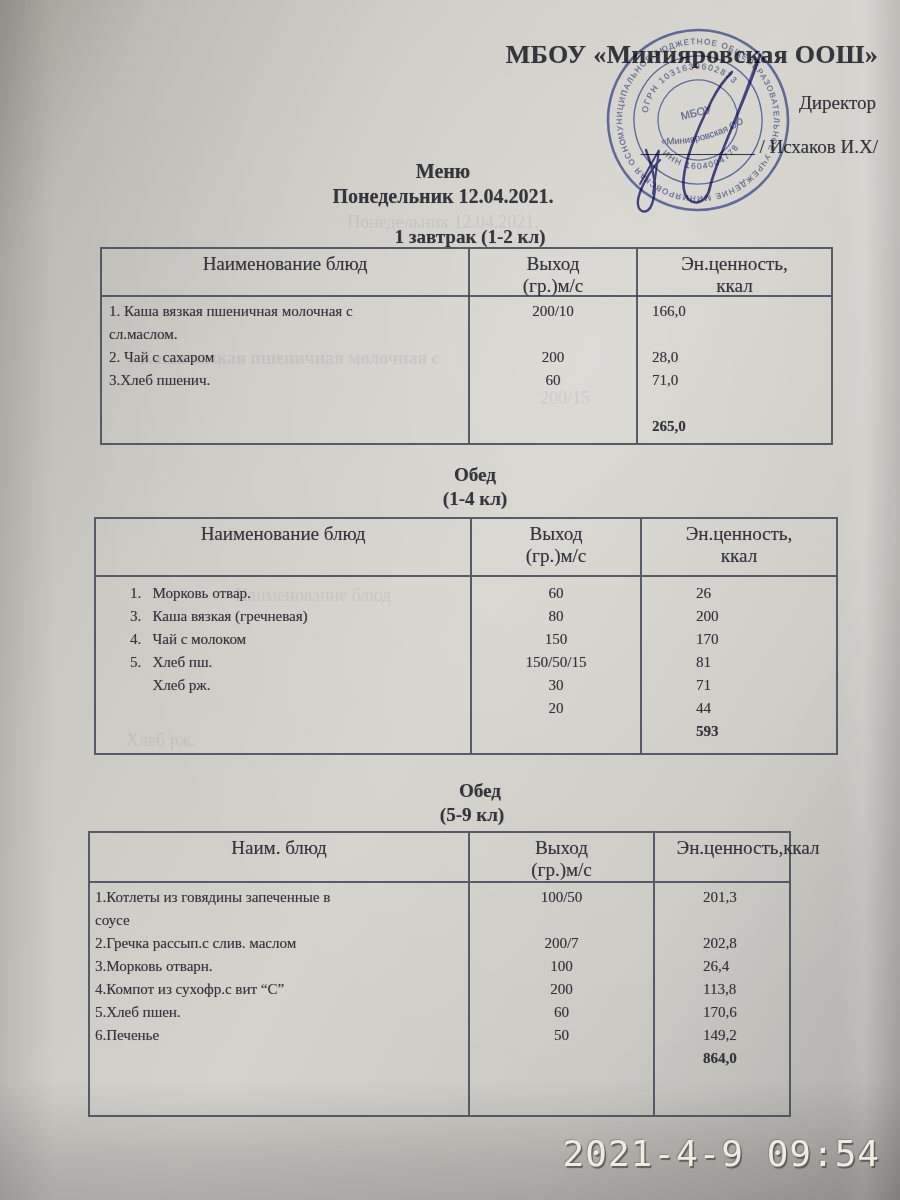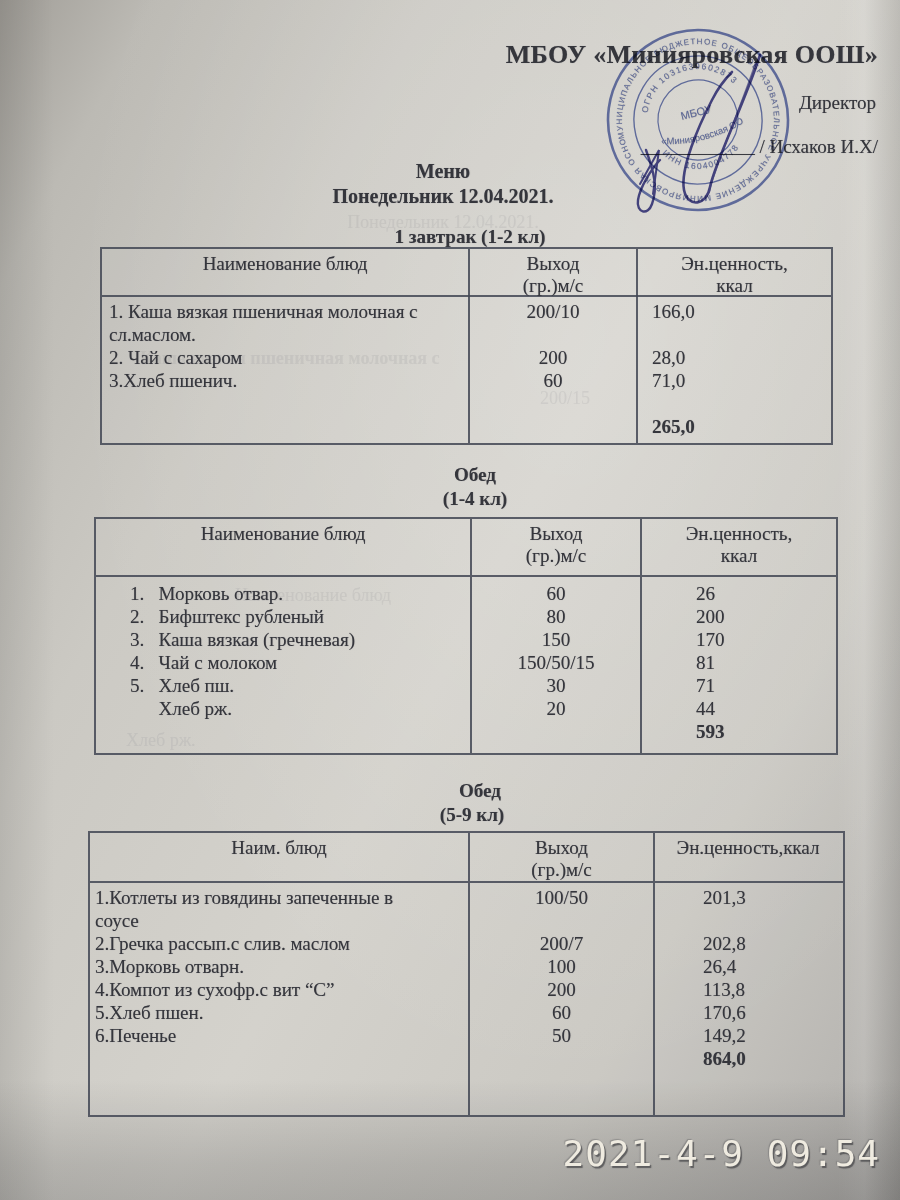--- a/index.html
+++ b/index.html
@@ -26,21 +26,21 @@
   .menu-date{ top:185px; left:0; width:886px; font-size:20px;}
   .s-title{ font-size:19px; }
 
   
   .tbl{ position:absolute; border:2px solid rgba(66,70,84,.85); box-sizing:border-box; background:rgba(255,255,255,0.03);}
   .thead,.tbody{ display:grid; box-sizing:border-box;}
   .thead{ border-bottom:2px solid rgba(66,70,84,.85); }
   .th{ text-align:center; font-size:19px; line-height:22px; padding-top:4px; box-sizing:border-box;}
   .c2,.c3{ border-left:2px solid rgba(66,70,84,.85); }
   .col{ padding-top:3px; box-sizing:border-box; overflow:hidden;}
-  .line{ height:23px; line-height:23px; font-size:19px; white-space:pre;}
+  .line{ height:23px; line-height:23px; font-size:15px; white-space:pre;}
   .col-out .line{ text-align:center;}
   .col-kcal .line:last-child{ font-weight:bold;}
   .t2 .col{ padding-top:5px;}
 
   
   .ghost{ position:absolute; color:#41414e; opacity:.08; filter:blur(.6px); font-size:18px; white-space:pre;}
 
   
   .stamp{ position:absolute; left:592px; top:14px; width:212px; height:212px;
           opacity:.82; mix-blend-mode:multiply; filter:blur(.3px);}
@@ -152,21 +152,20 @@
           <div>(гр.)м/с</div>
         </div>
       <div class="th c3">
           <div>Эн.ценность,</div>
           <div>ккал</div>
         </div>
     </div>
     <div class="tbody" style="height:176px; grid-template-columns:374px 170px 196px;">
       <div class="col col-name" style="padding-left:34px;">
           <div class="line">1.   Морковь отвар.</div>
-          <div class="line">2.   Бифштекс рубленый</div>
           <div class="line">3.   Каша вязкая (гречневая)</div>
           <div class="line">4.   Чай с молоком</div>
           <div class="line">5.   Хлеб пш.</div>
           <div class="line">      Хлеб рж.</div>
         </div>
       <div class="col col-out c2">
           <div class="line">60</div>
           <div class="line">80</div>
           <div class="line">150</div>
           <div class="line">150/50/15</div>
@@ -180,21 +179,21 @@
           <div class="line">81</div>
           <div class="line">71</div>
           <div class="line">44</div>
           <div class="line">593</div>
         </div>
     </div>
   </div>
 
   <div class="abs center-line s-title" style="top:780px; left:60px; width:840px;">Обед</div>
   <div class="abs center-line s-title" style="top:804px; left:52px; width:840px;">(5-9 кл)</div>
-  <div class="tbl" style="left:88px; top:831px; width:757px; height:286px;">
+  <div class="tbl" style="left:88px; top:831px; width:703px; height:286px;">
     <div class="thead" style="height:50px; grid-template-columns:378px 185px 188px;">
       <div class="th">Наим. блюд</div>
       <div class="th c2">
           <div>Выход</div>
           <div>(гр.)м/с</div>
         </div>
       <div class="th c3">
           <div>Эн.ценность,ккал</div>
           <div></div>
         </div>

